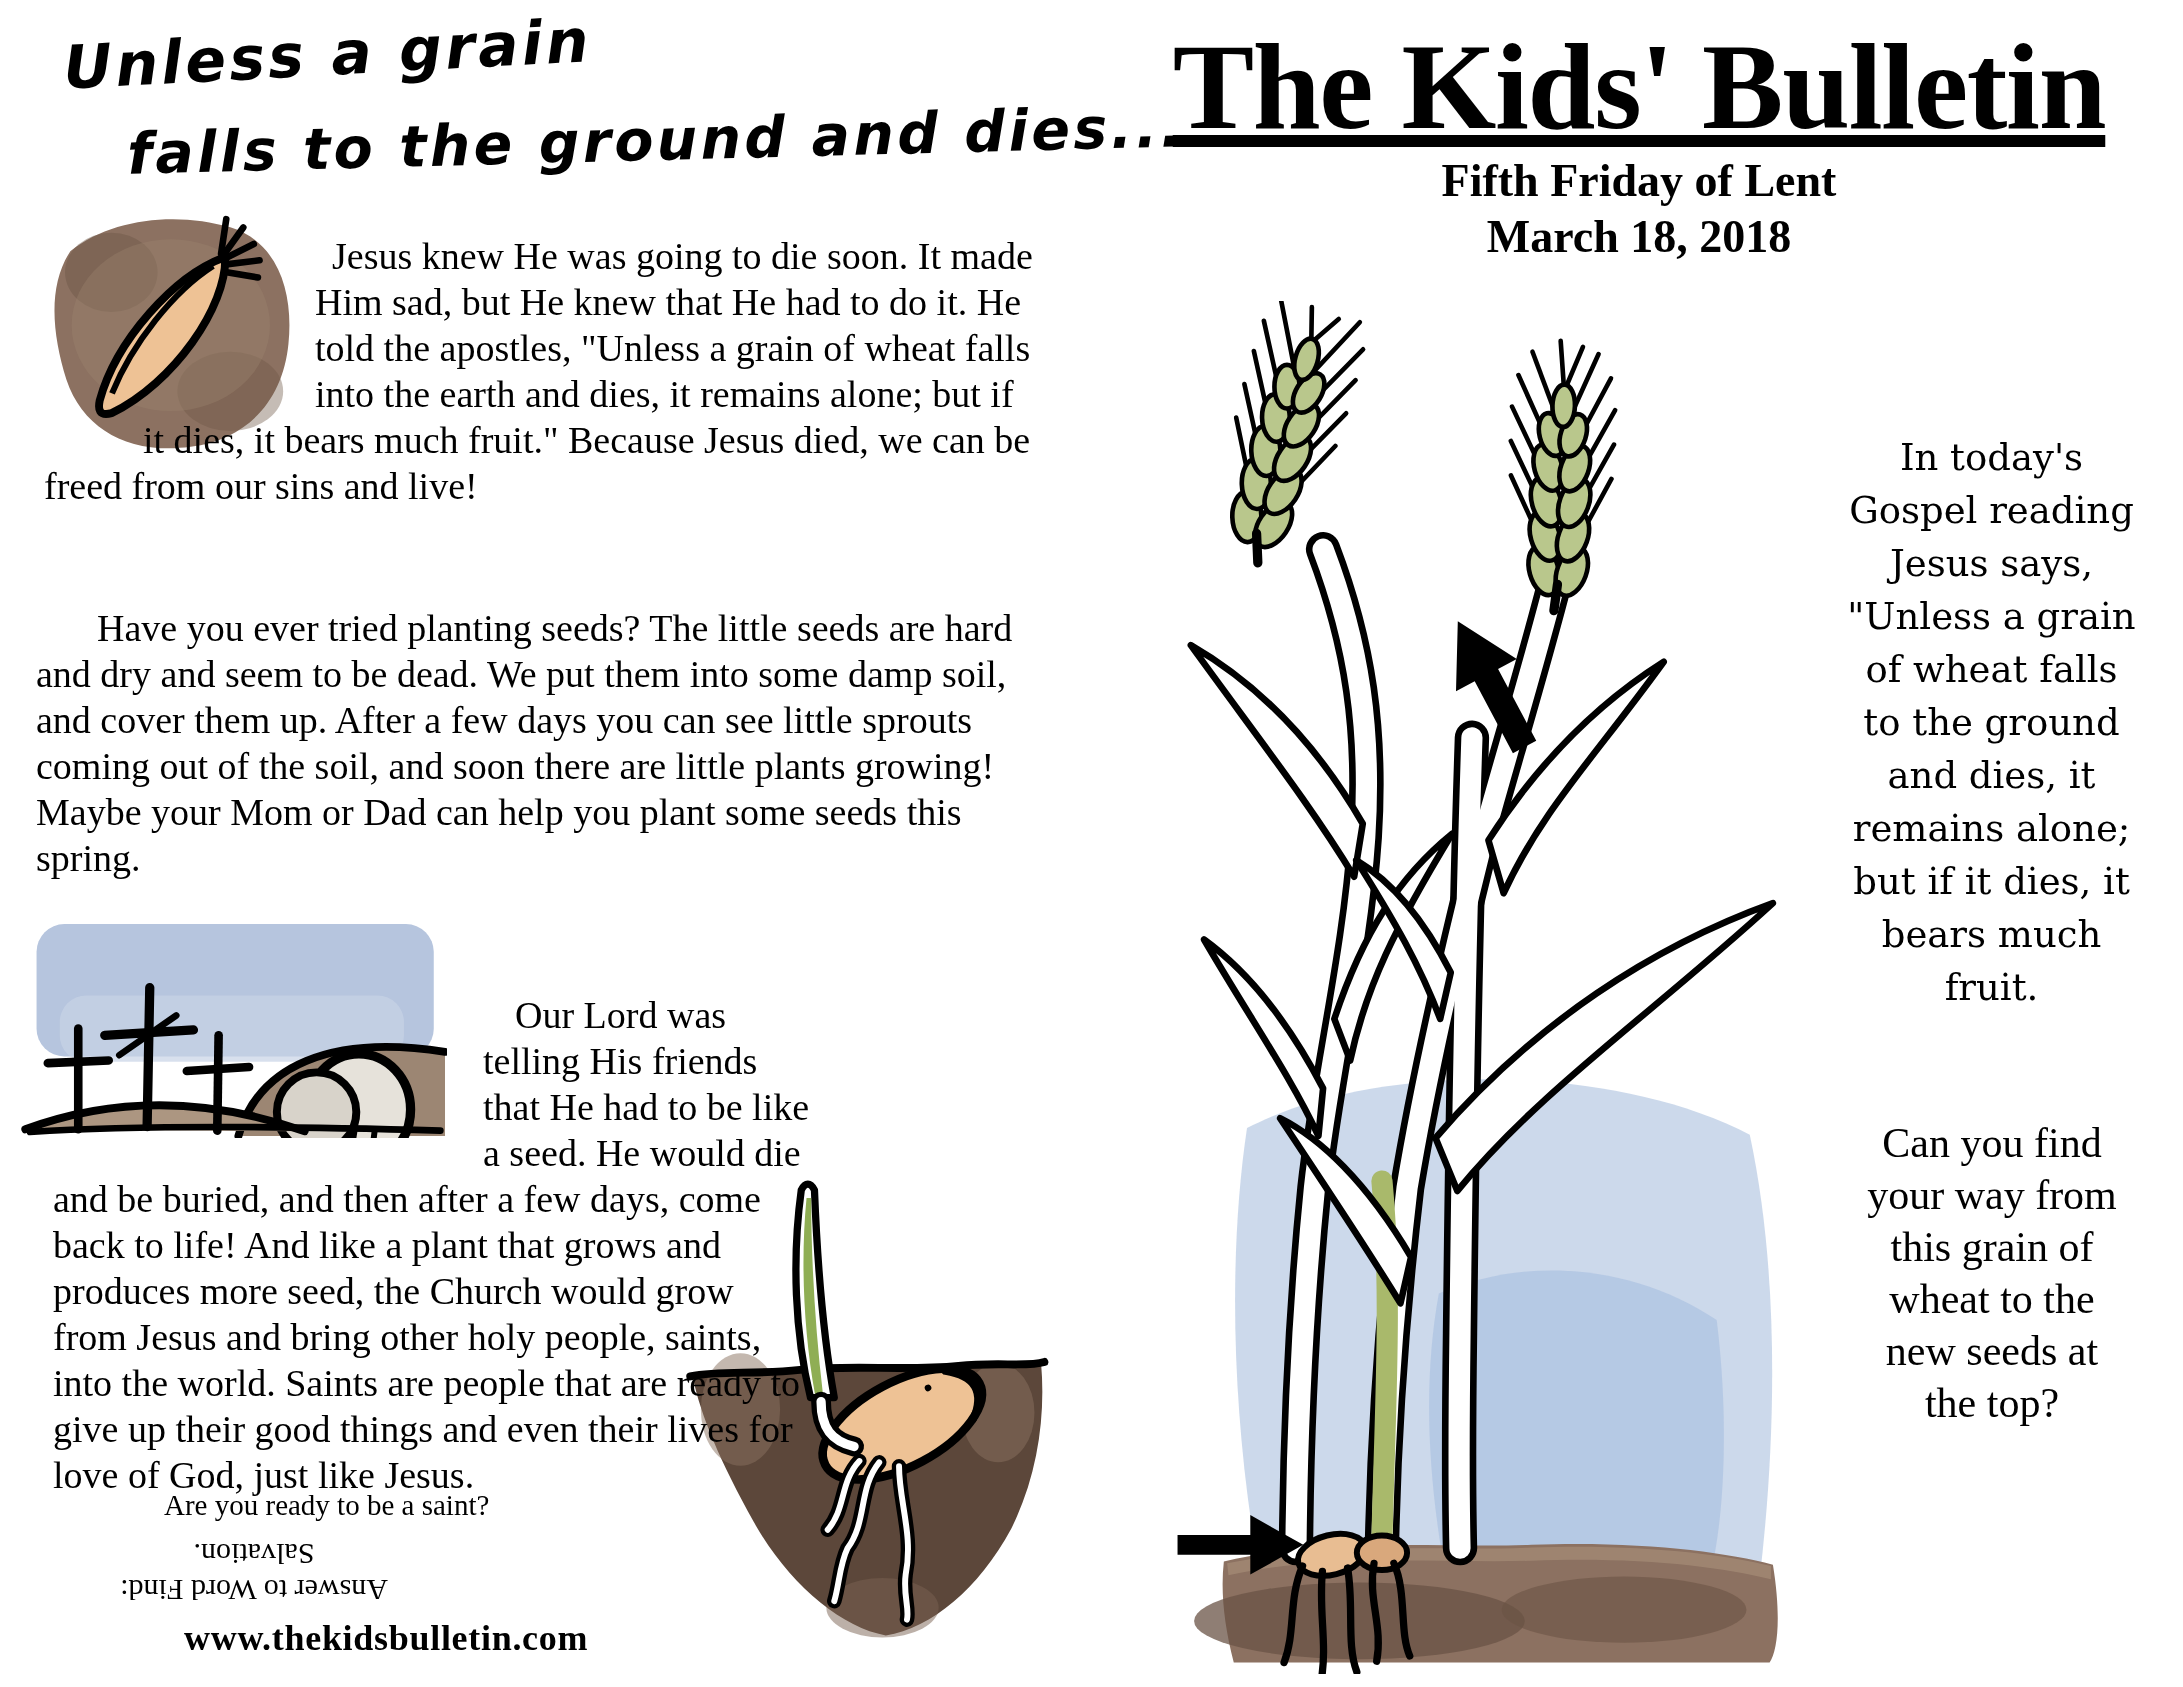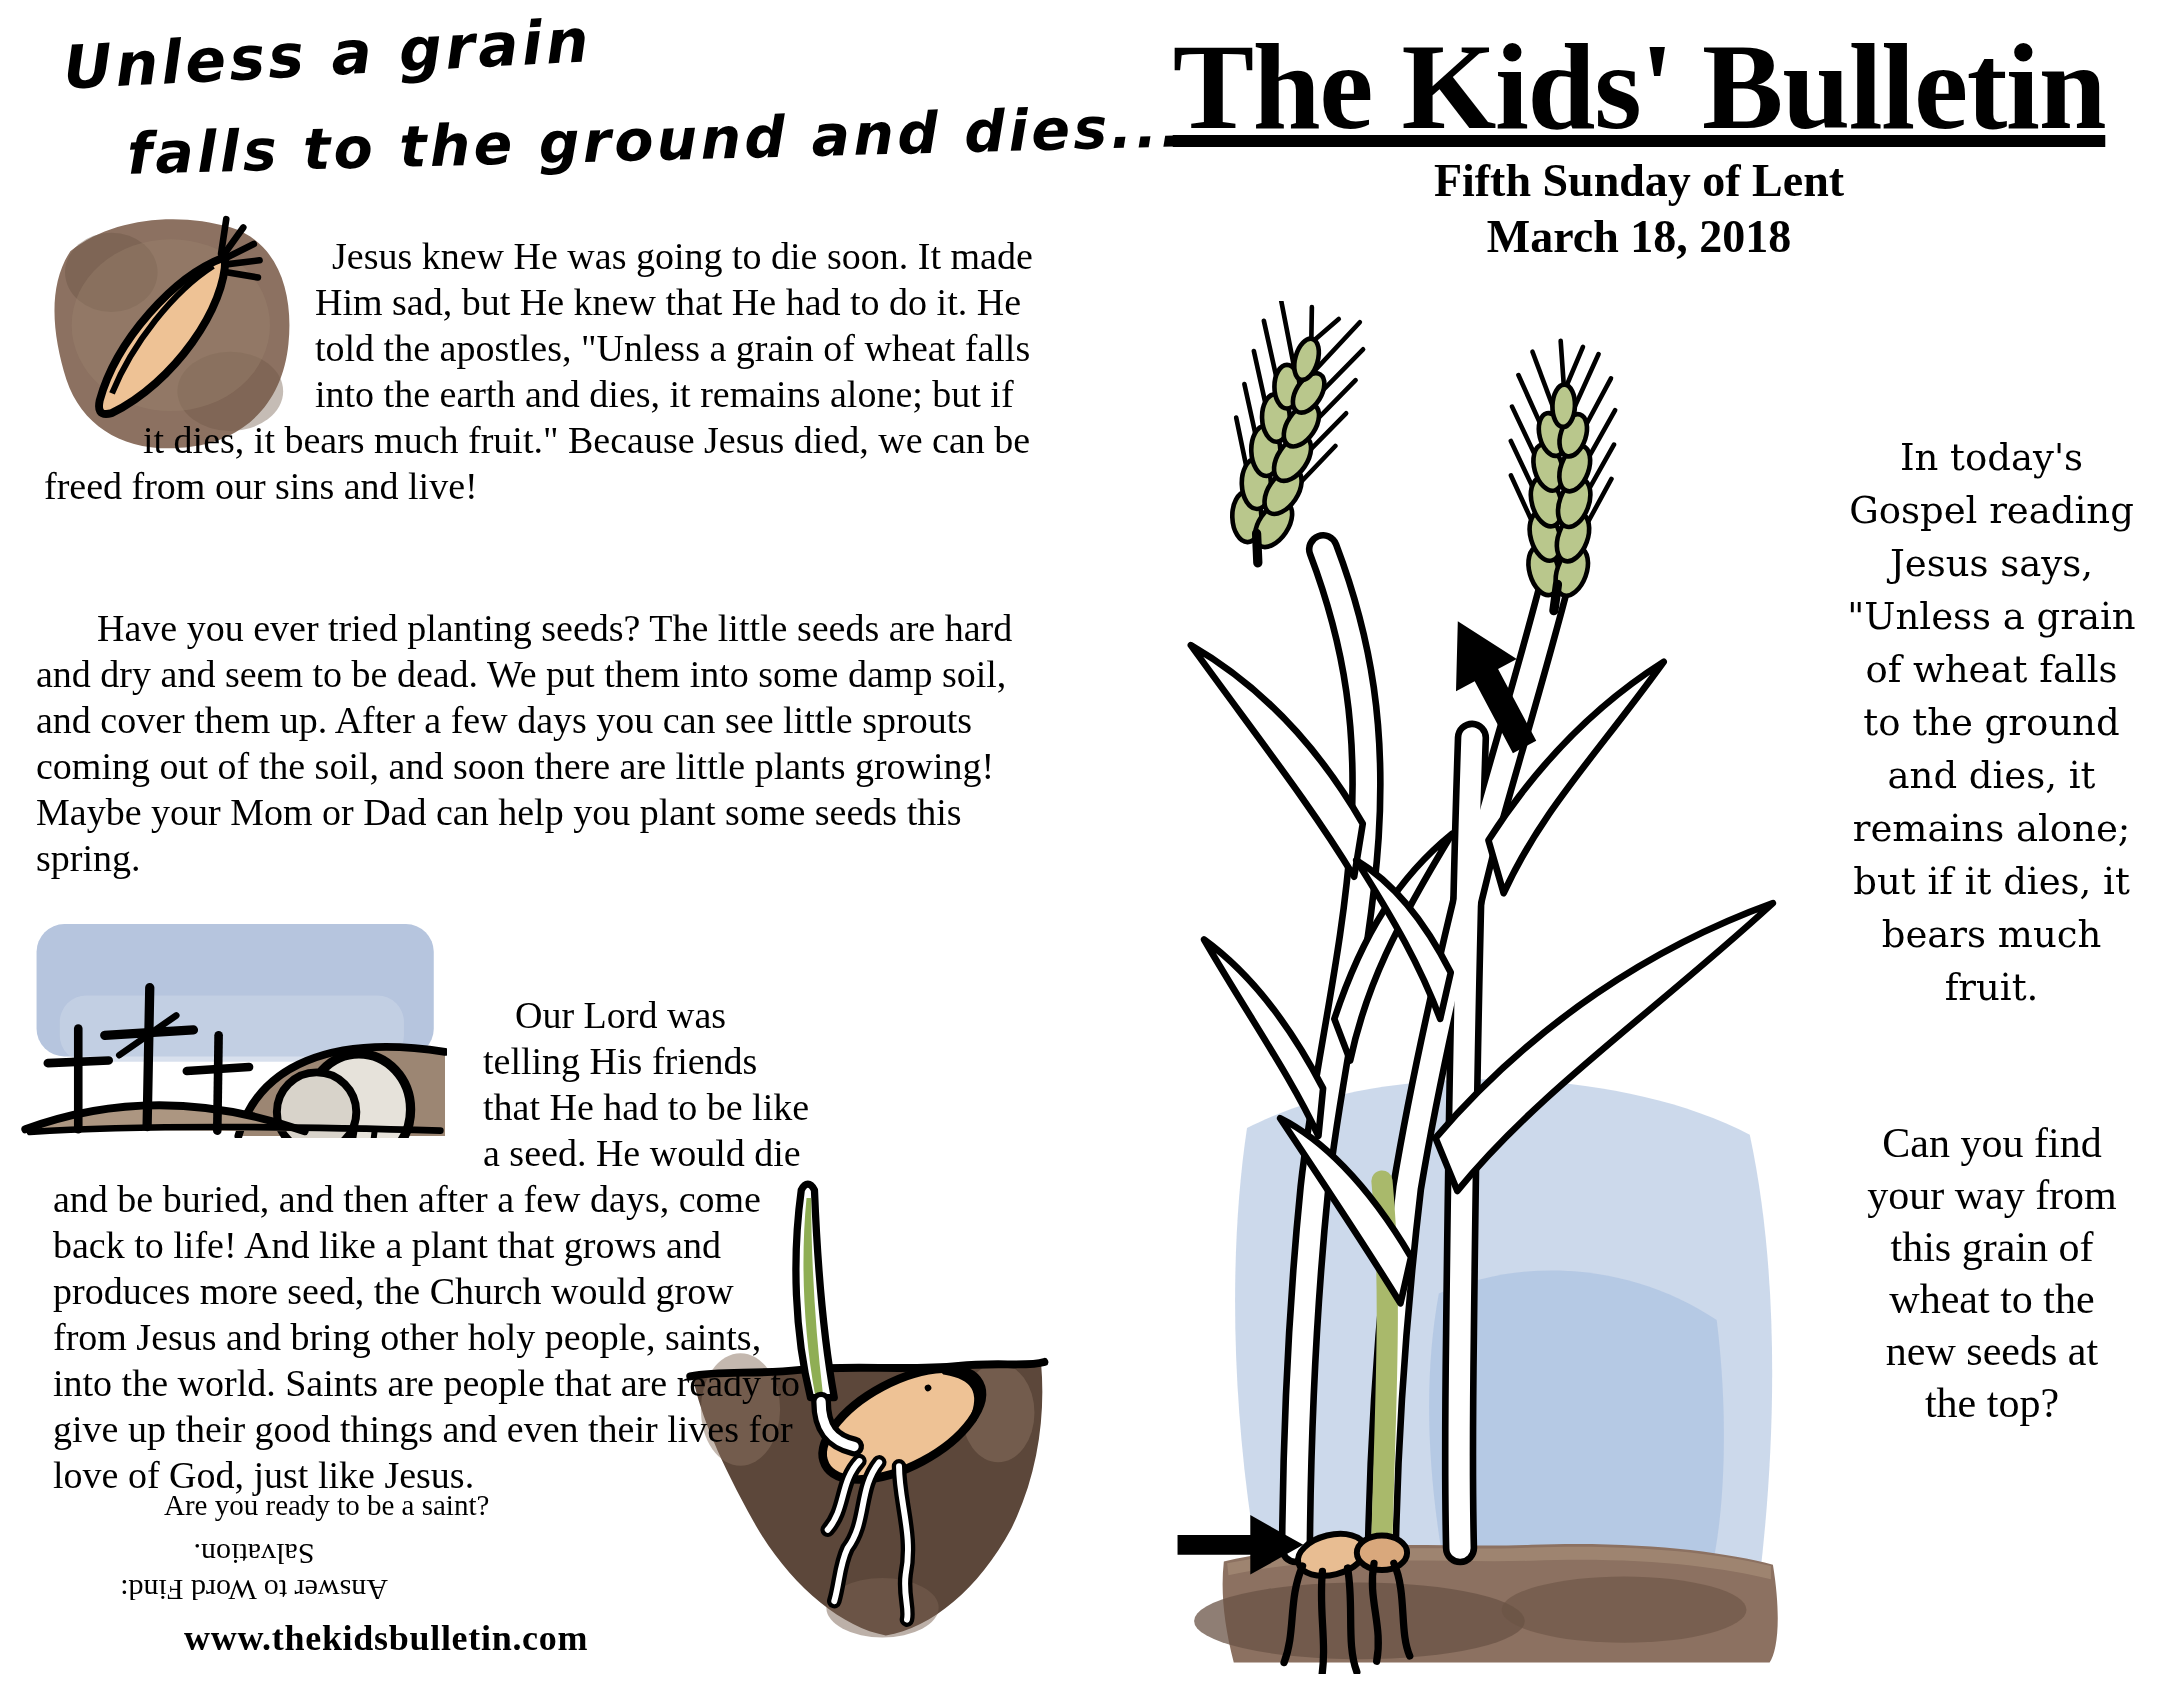--- a/index.html
+++ b/index.html
@@ -167,21 +167,21 @@
 
   <div class="abs question-line">Are you ready to be a saint?</div>
 
   <div class="abs answer-note">Answer to Word Find:
 Salvation.</div>
 
   <div class="abs website">www.thekidsbulletin.com</div>
 
   <div class="abs masthead">
     <div class="masthead-title">The Kids' Bulletin</div>
-    <div class="masthead-sub">Fifth Sunday of Lent</div>
+    <div class="masthead-sub">Fifth Friday of Lent</div>
     <div class="masthead-date">March 18, 2018</div>
   </div>
 
   <div class="abs gospel-quote">In today's
 Gospel reading
 Jesus says,
 "Unless a grain
 of wheat falls
 to the ground
 and dies, it

